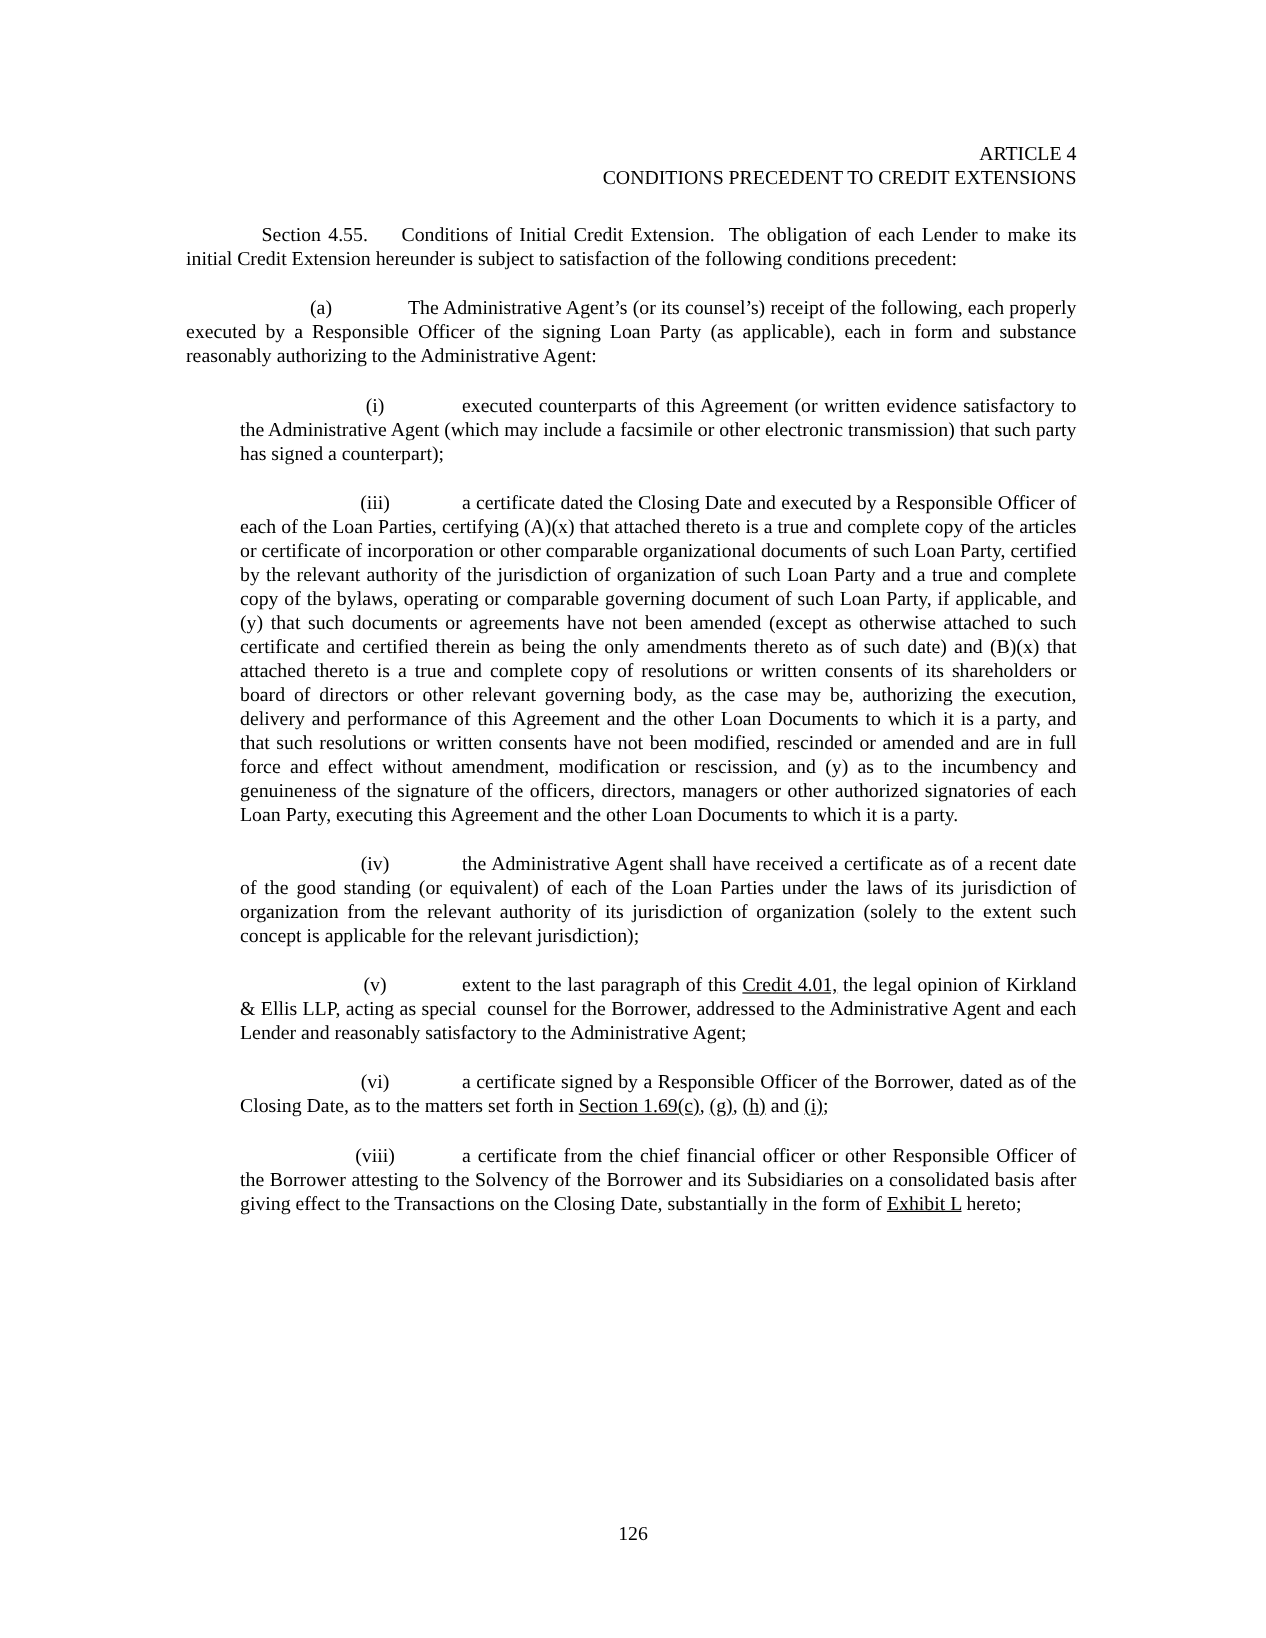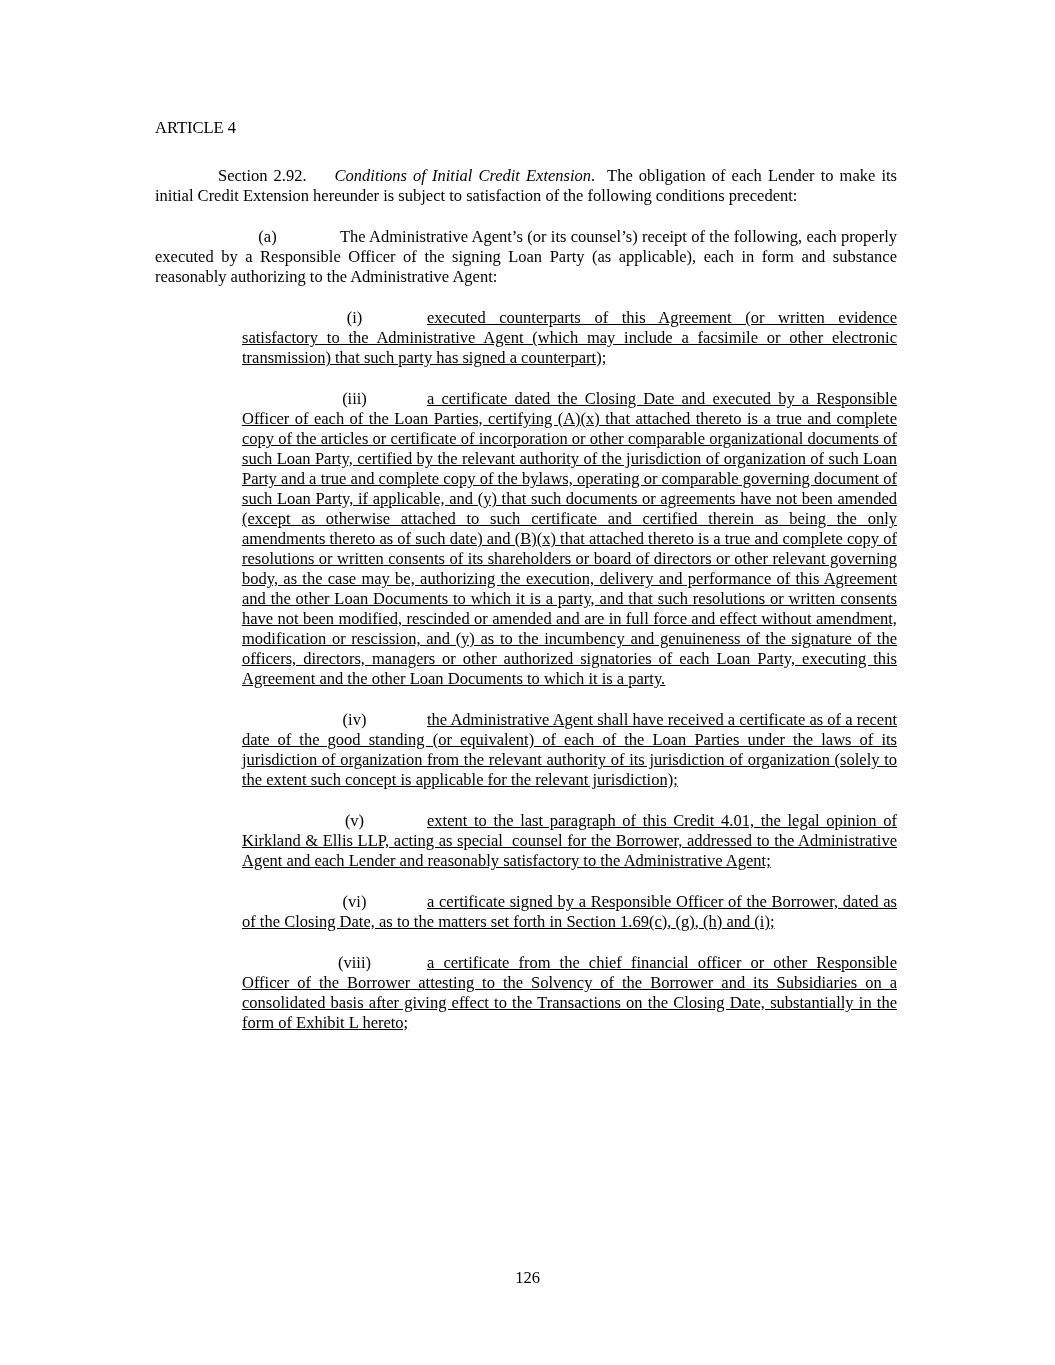--- a/index.html
+++ b/index.html
@@ -16,74 +16,74 @@
     color: #000000;
     -webkit-font-smoothing: antialiased;
   }
   .page {
     position: absolute;
     inset: 0;
     padding: 118px 158px 0 155px;
     box-sizing: border-box;
   }
   .heading {
-    text-align: left;
+    text-align: right;
     line-height: 20px;
     margin-bottom: 28px;
   }
   .heading div {
     white-space: nowrap;
   }
   p.para {
     text-align: justify;
     line-height: 20px;
     margin: 21px 0 0 0;
   }
   p.kind-section {
     text-indent: 63px;
   }
   p.kind-clause {
     margin-left: 0;
   }
   p.kind-item {
-    margin-left: 87px;
-    text-decoration: underline;
+    margin-left: 45px;
   }
   .tab-label {
     display: inline-block;
     box-sizing: border-box;
     width: 185px;
     padding-left: 40px;
     text-align: center;
     text-indent: 0;
   }
   .sp {
     display: inline-block;
     width: 28px;
   }
-  .it { font-style: italic; }
+  .it { }
   .ul { text-decoration: underline; }
   .page-number {
     position: absolute;
     left: 0;
     right: 0;
     bottom: 77px;
     text-align: center;
     line-height: 20px;
   }
 </style>
 </head>
 <body>
 
 <div class="page">
   <div class="heading">
     <div>ARTICLE 4</div>
+    <div>CONDITIONS PRECEDENT TO CREDIT EXTENSIONS</div>
   </div>
   <div>
-      <p class="para kind-section"><span>Section 2.92.</span><span class="sp"></span><span class="it">Conditions of Initial Credit Extension</span><span>.&nbsp; The obligation of each Lender to make its initial Credit Extension hereunder is subject to satisfaction of the following conditions precedent:</span></p>
+      <p class="para kind-section"><span>Section 4.55.</span><span class="sp"></span><span class="it">Conditions of Initial Credit Extension</span><span>.&nbsp; The obligation of each Lender to make its initial Credit Extension hereunder is subject to satisfaction of the following conditions precedent:</span></p>
       <p class="para kind-clause"><span class="tab-label">(a)</span><span>The Administrative Agent’s (or its counsel’s) receipt of the following, each properly executed by a Responsible Officer of the signing Loan Party (as applicable), each in form and substance reasonably authorizing to the Administrative Agent:</span></p>
       <p class="para kind-item"><span class="tab-label">(i)</span><span>executed counterparts of this Agreement (or written evidence satisfactory to the Administrative Agent (which may include a facsimile or other electronic transmission) that such party has signed a counterpart);</span></p>
       <p class="para kind-item"><span class="tab-label">(iii)</span><span>a certificate dated the Closing Date and executed by a Responsible Officer of each of the Loan Parties, certifying (A)(x) that attached thereto is a true and complete copy of the articles or certificate of incorporation or other comparable organizational documents of such Loan Party, certified by the relevant authority of the jurisdiction of organization of such Loan Party and a true and complete copy of the bylaws, operating or comparable governing document of such Loan Party, if applicable, and (y) that such documents or agreements have not been amended (except as otherwise attached to such certificate and certified therein as being the only amendments thereto as of such date) and (B)(x) that attached thereto is a true and complete copy of resolutions or written consents of its shareholders or board of directors or other relevant governing body, as the case may be, authorizing the execution, delivery and performance of this Agreement and the other Loan Documents to which it is a party, and that such resolutions or written consents have not been modified, rescinded or amended and are in full force and effect without amendment, modification or rescission, and (y) as to the incumbency and genuineness of the signature of the officers, directors, managers or other authorized signatories of each Loan Party, executing this Agreement and the other Loan Documents to which it is a party.</span></p>
       <p class="para kind-item"><span class="tab-label">(iv)</span><span>the Administrative Agent shall have received a certificate as of a recent date of the good standing (or equivalent) of each of the Loan Parties under the laws of its jurisdiction of organization from the relevant authority of its jurisdiction of organization (solely to the extent such concept is applicable for the relevant jurisdiction);</span></p>
       <p class="para kind-item"><span class="tab-label">(v)</span><span>extent to the last paragraph of this </span><span class="ul">Credit 4.01,</span><span> the legal opinion of Kirkland &amp; Ellis LLP, acting as special&nbsp; counsel for the Borrower, addressed to the Administrative Agent and each Lender and reasonably satisfactory to the Administrative Agent;</span></p>
       <p class="para kind-item"><span class="tab-label">(vi)</span><span>a certificate signed by a Responsible Officer of the Borrower, dated as of the Closing Date, as to the matters set forth in </span><span class="ul">Section 1.69(c)</span><span>, </span><span class="ul">(g)</span><span>, </span><span class="ul">(h)</span><span> and </span><span class="ul">(i)</span><span>;</span></p>
       <p class="para kind-item"><span class="tab-label">(viii)</span><span>a certificate from the chief financial officer or other Responsible Officer of the Borrower attesting to the Solvency of the Borrower and its Subsidiaries on a consolidated basis after giving effect to the Transactions on the Closing Date, substantially in the form of </span><span class="ul">Exhibit L</span><span> hereto;</span></p>
     </div>
 </div>
 

